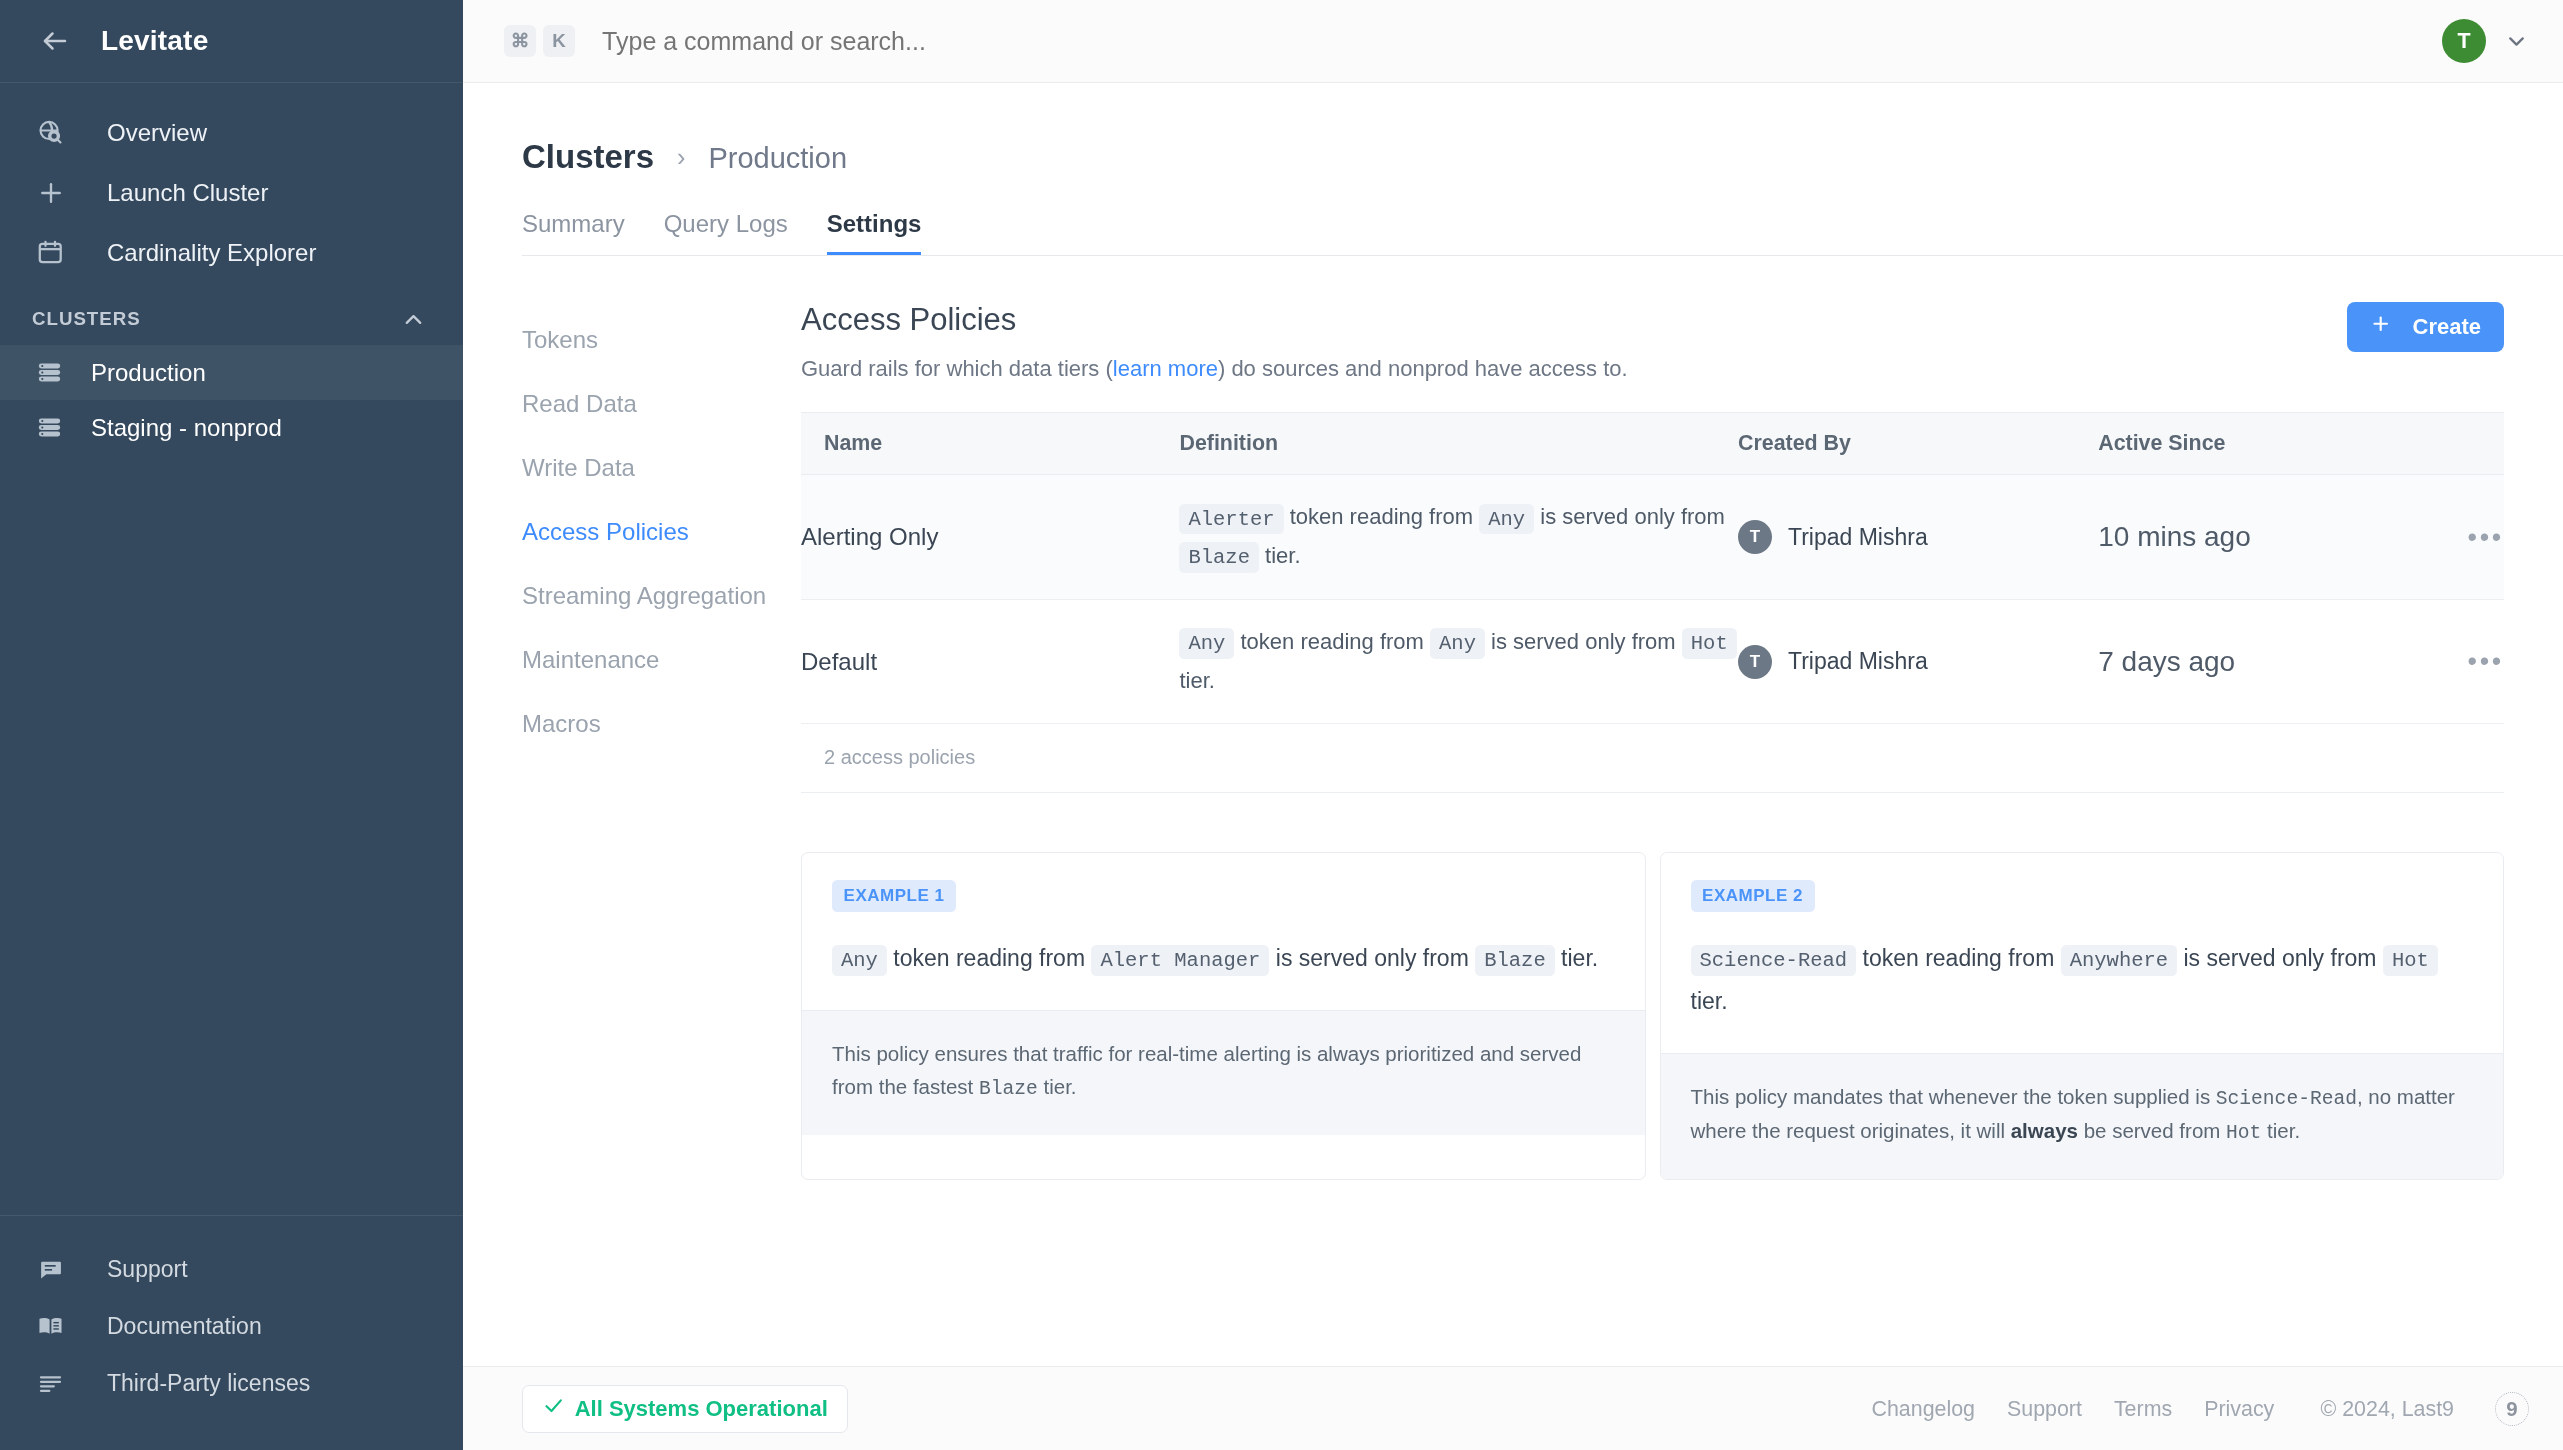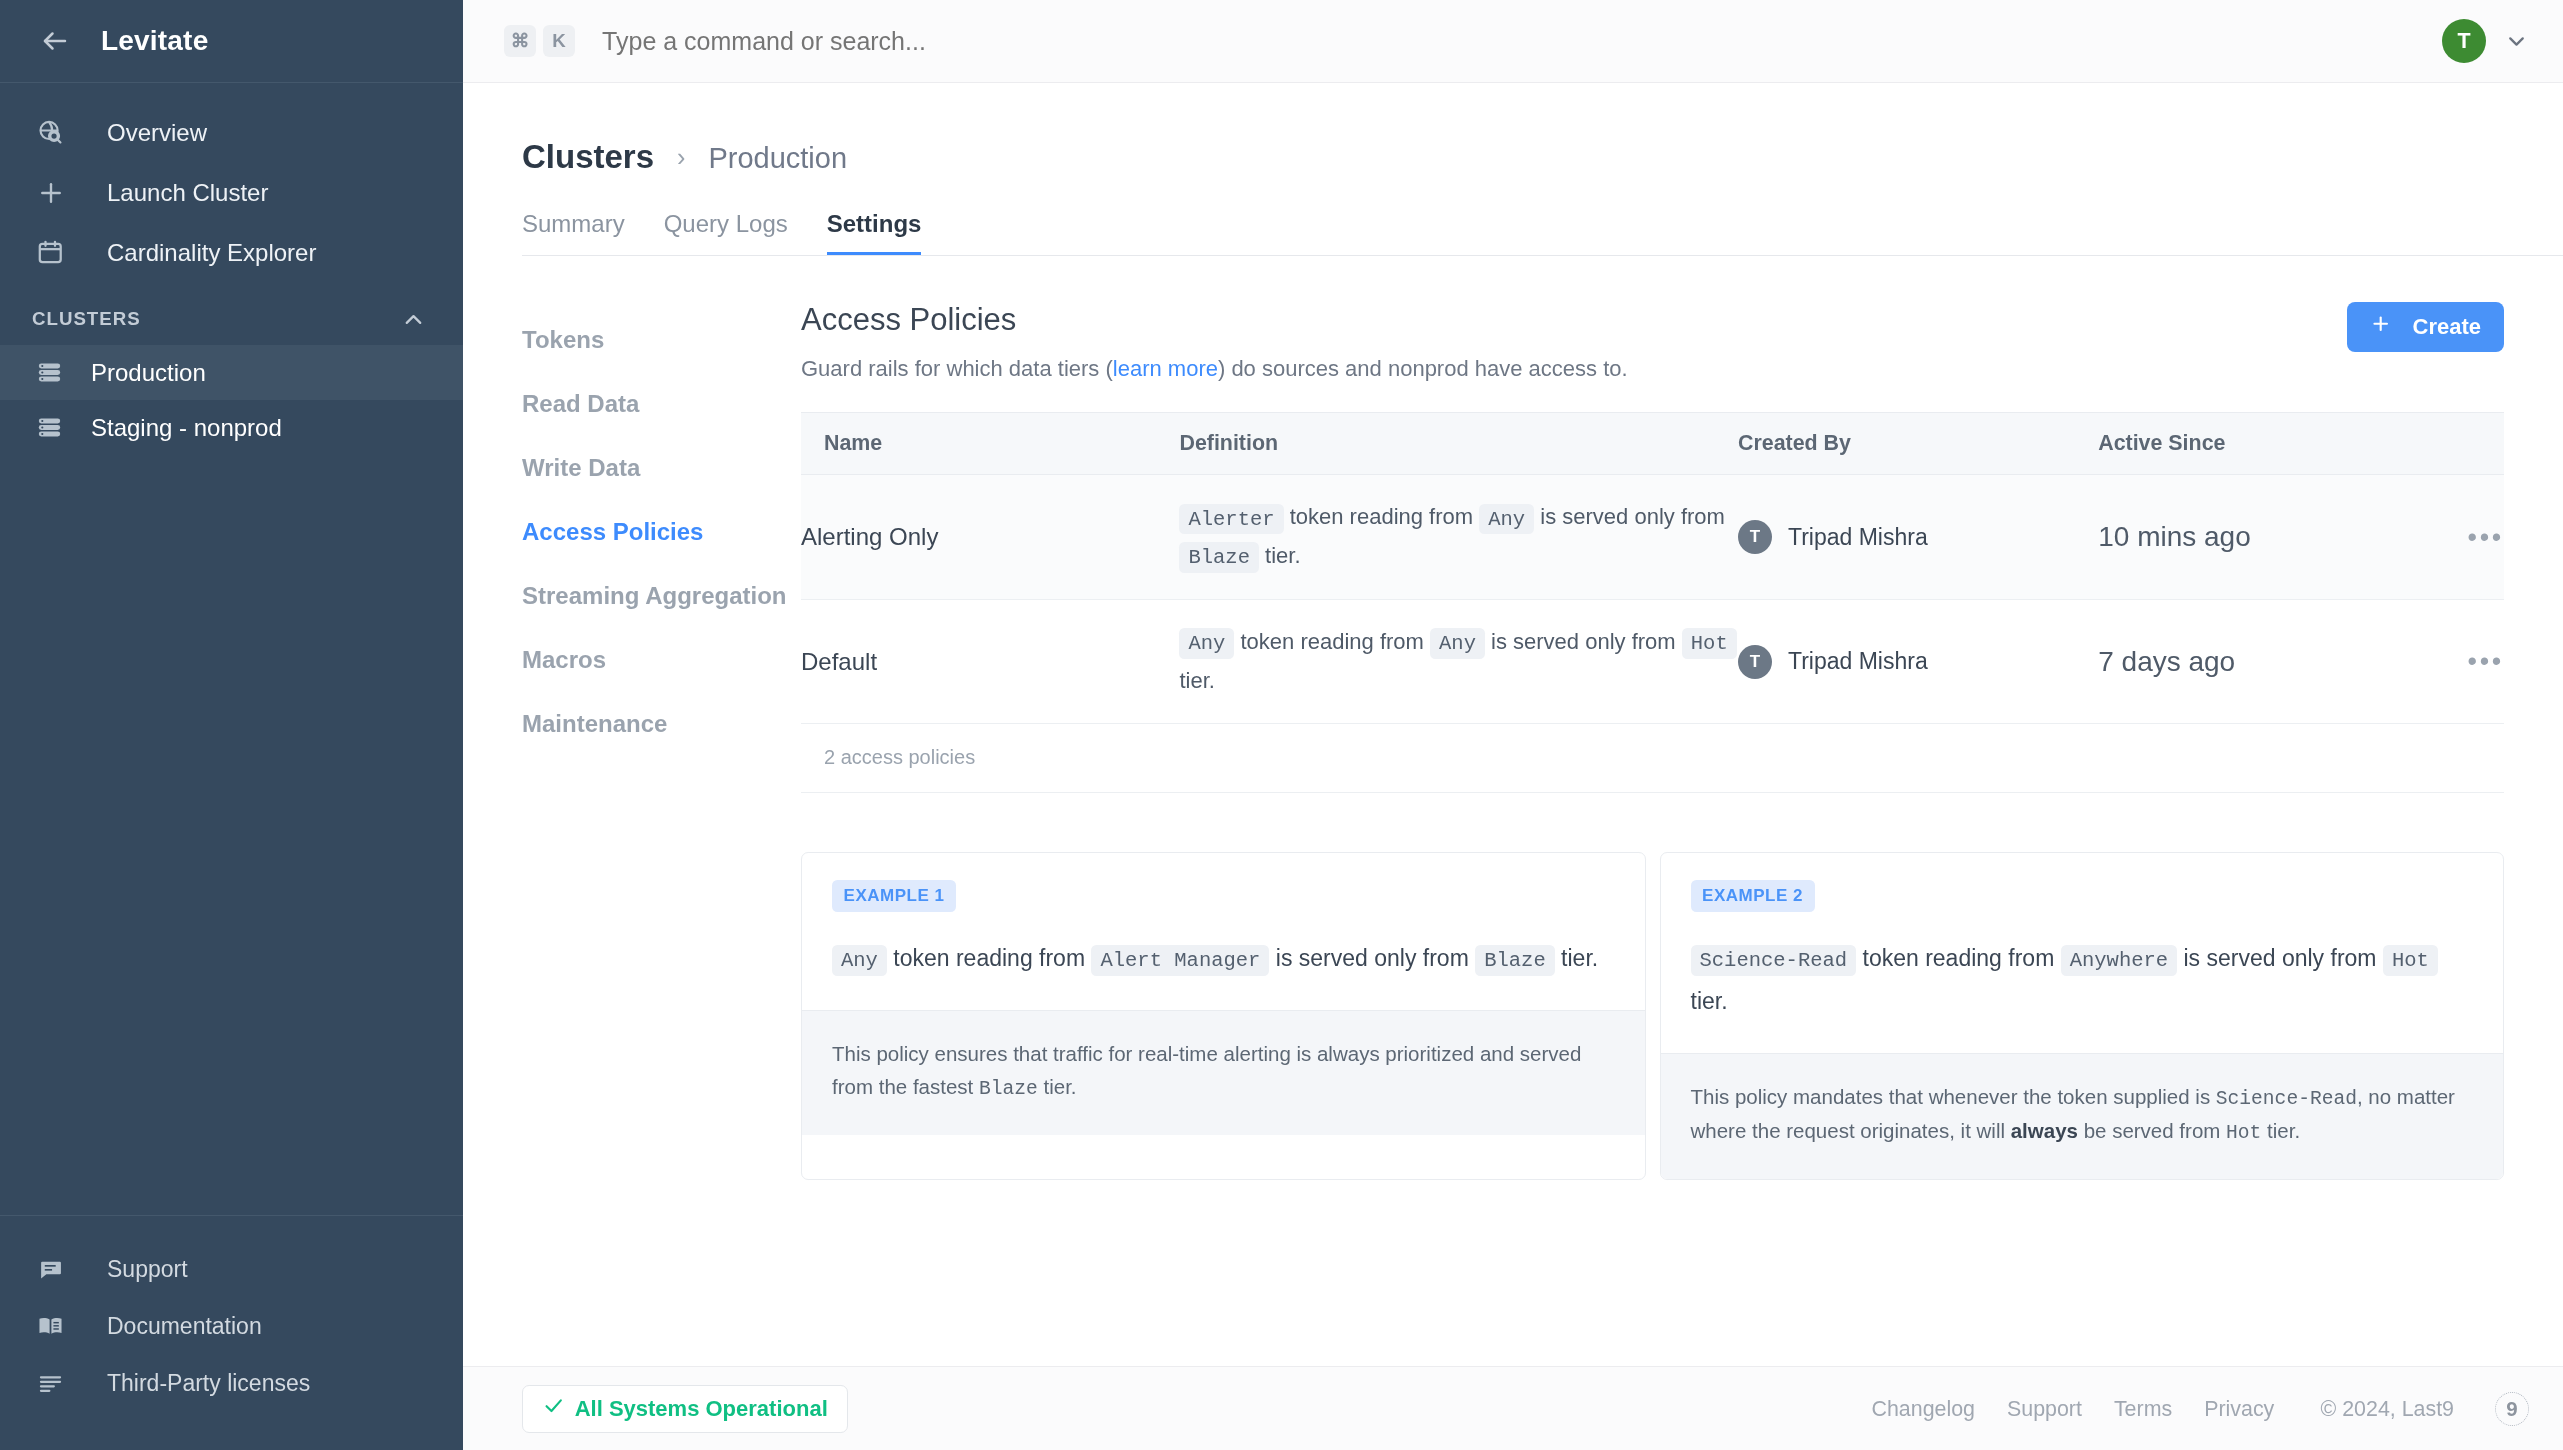--- a/index.html
+++ b/index.html
@@ -132,21 +132,21 @@
     font-size: 24px; color: #8b94a0;
     padding: 0 0 14.2px 0; margin-right: 39px;
     border-bottom: 3.6px solid transparent;
   }
   .tab.active { color: #2d3947; font-weight: 600; border-bottom-color: #3d8bfd; }
 
   .body2 { display: flex; padding-top: 0; }
   .settings-nav { width: 338px; flex: 0 0 338px; padding: 52px 0 0 59px; }
   .snav-item {
     font-size: 24px; color: #9aa3ae;
-    height: 64px; display: flex; align-items: center; font-weight: bold;
+    height: 64px; display: flex; align-items: center;
   }
   .snav-item.active { color: #3d8bfd; }
 
   .panel { flex: 1 1 auto; padding: 46px 59px 0 0; min-width: 0; }
   .panel-head { display: flex; align-items: flex-start; }
   .panel-head .txt { flex: 1 1 auto; }
   .panel-title { font-size: 31px; color: #3b4654; font-weight: 400; }
   .panel-sub { font-size: 22px; color: #6e7785; margin-top: 18px; }
   .panel-sub a { color: #3d8bfd; text-decoration: none; }
   .btn-create {
@@ -418,22 +418,22 @@
       </div>
 
       <div class="body2">
 
         <nav class="settings-nav">
           <div class="snav-item">Tokens</div>
           <div class="snav-item">Read Data</div>
           <div class="snav-item">Write Data</div>
           <div class="snav-item active">Access Policies</div>
           <div class="snav-item">Streaming Aggregation</div>
+          <div class="snav-item">Maintenance</div>
           <div class="snav-item">Macros</div>
-          <div class="snav-item">Maintenance</div>
         </nav>
 
         <section class="panel">
 
           <div class="panel-head">
             <div class="txt">
               <h1 class="panel-title">Access Policies</h1>
               <p class="panel-sub"><span>Guard rails for which data tiers (</span><a href="#">learn more</a><span>) do sources and nonprod have access to.</span></p>
             </div>
             <button class="btn-create">

